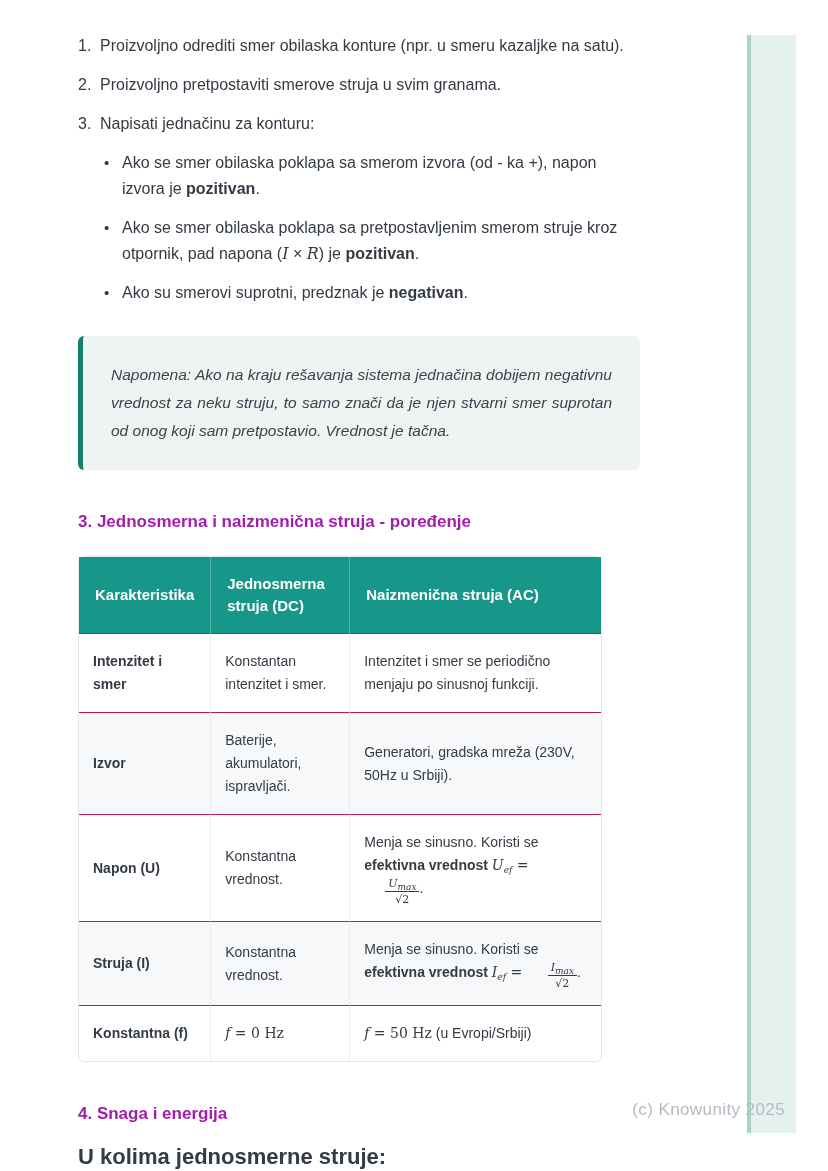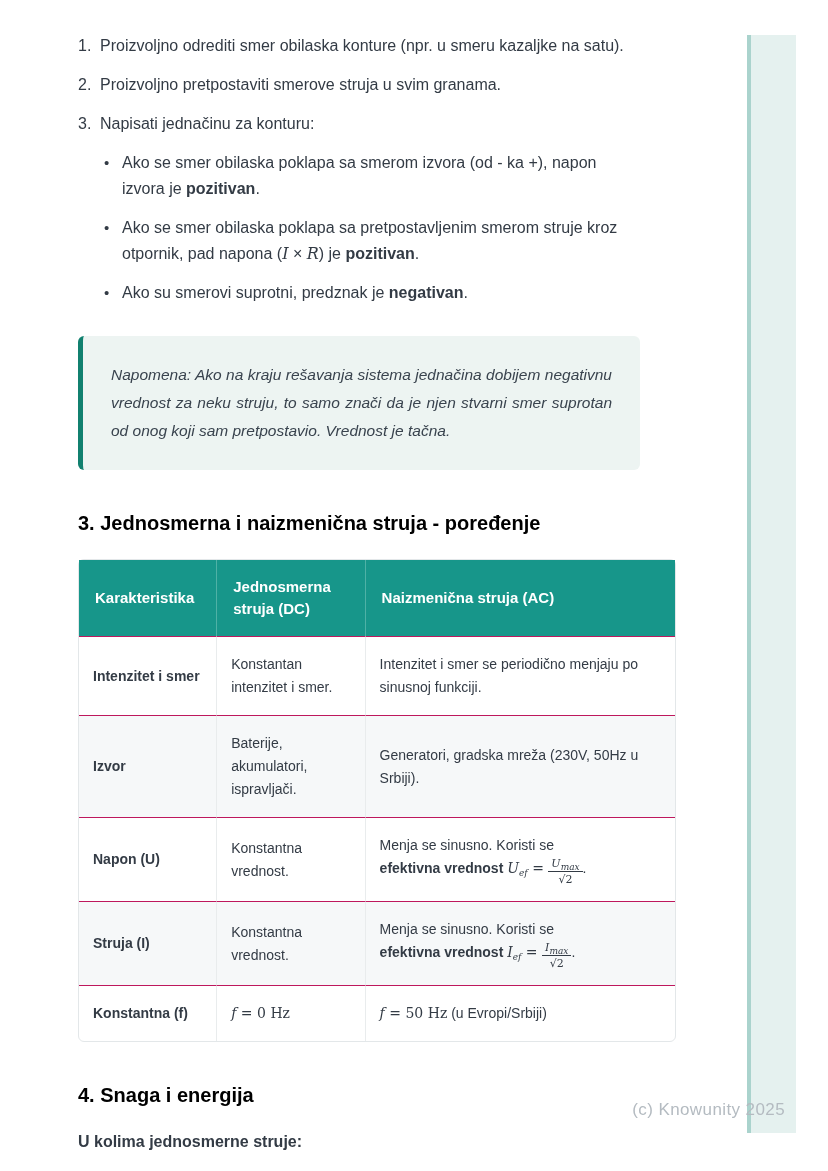--- a/index.html
+++ b/index.html
@@ -18,54 +18,54 @@
   .sublist{margin:14px 0 0 26px;width:520px;}
   .sbi{display:flex;font-size:16px;line-height:26px;margin-bottom:13px;}
   .sdot{flex:0 0 18px;font-size:15px;}
   .stxt{flex:1;}
   b{font-weight:bold;}
 
   
   .mvar{font-family:"DejaVu Serif",serif;font-style:italic;}
   .mser{font-family:"DejaVu Serif",serif;}
   sub.msub{font-family:"DejaVu Serif",serif;font-style:italic;font-size:9px;line-height:0;vertical-align:-3px;}
-  .frac{display:inline-block;vertical-align:-10px;text-align:center;line-height:1;margin-left:0;}
+  .frac{display:inline-block;vertical-align:-10px;text-align:center;line-height:1;margin-left:21px;}
   .frac .ftop{display:block;padding:0 3px 2px;border-bottom:1px solid #333b45;font-size:11px;}
   .frac .fbot{display:block;padding-top:2px;font-size:11px;}
 
   
   .note{
     margin-top:30px;background:#edf4f2;border-left:5px solid #11806f;border-radius:6px;
     padding:25px 28px;font-style:italic;font-size:15.5px;line-height:28px;
     text-align:justify;color:#39434e;
   }
 
   
-  .h3{margin:42px 0 0 0;font-size:20px;font-weight:bold;color:#000000;}
+  .h3{margin:42px 0 0 0;font-size:17px;font-weight:bold;color:#a21caf;}
 
   
-  table.cmp{border-collapse:separate;border-spacing:0;margin-top:24px;width:598px;
+  table.cmp{border-collapse:separate;border-spacing:0;margin-top:24px;width:524px;
     border:1px solid #e3e7e9;border-radius:6px;font-size:14px;}
   table.cmp th{
     background:#17968a;color:#ffffff;font-weight:bold;font-size:15px;text-align:left;
     padding:16px 16px;line-height:22px;border-right:1px solid #4fb1a6;vertical-align:middle;
   }
   table.cmp th:last-child{border-right:none;}
   table.cmp td{
     padding:16px 14px;line-height:23px;vertical-align:middle;
     border-top:1px solid #be185d;border-right:1px solid #e9eced;
   }
   table.cmp td:last-child{border-right:none;}
   table.cmp tr.alt td{background:#f6f8f9;}
   td.rowlabel{font-weight:bold;}
   .col1{width:124px;}.col2{width:142px;}.col3{width:296px;}
   .line2{display:block;}
 
   
-  .intro{margin:26px 0 0 0;font-size:16px;font-weight:bold;}
+  .intro{margin:20px 0 0 0;font-size:22px;font-weight:bold;}
 
   
   .edgebar{position:absolute;left:747px;top:35px;width:45px;height:1098px;
     background:#e5f1ef;border-left:4px solid #aad3cd;z-index:1;}
   .watermark{position:absolute;right:43px;top:1100px;font-size:17px;color:#b4bbc1;
     letter-spacing:.4px;z-index:2;}
 </style>
 </head>
 <body>
 

